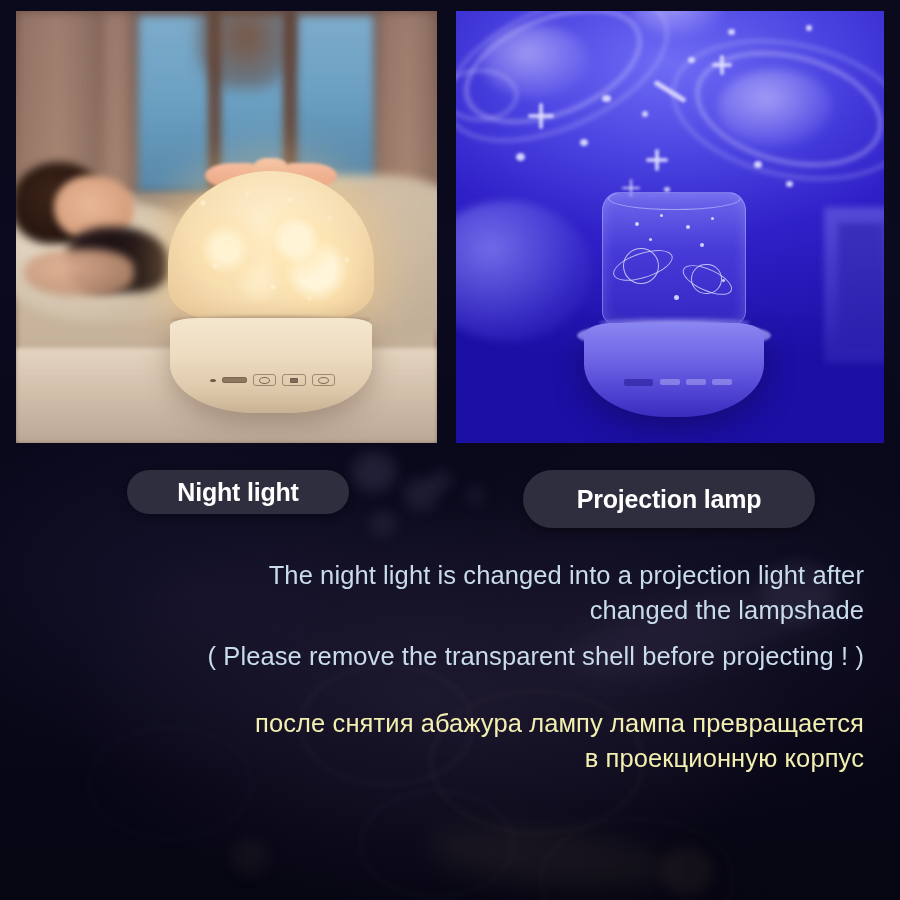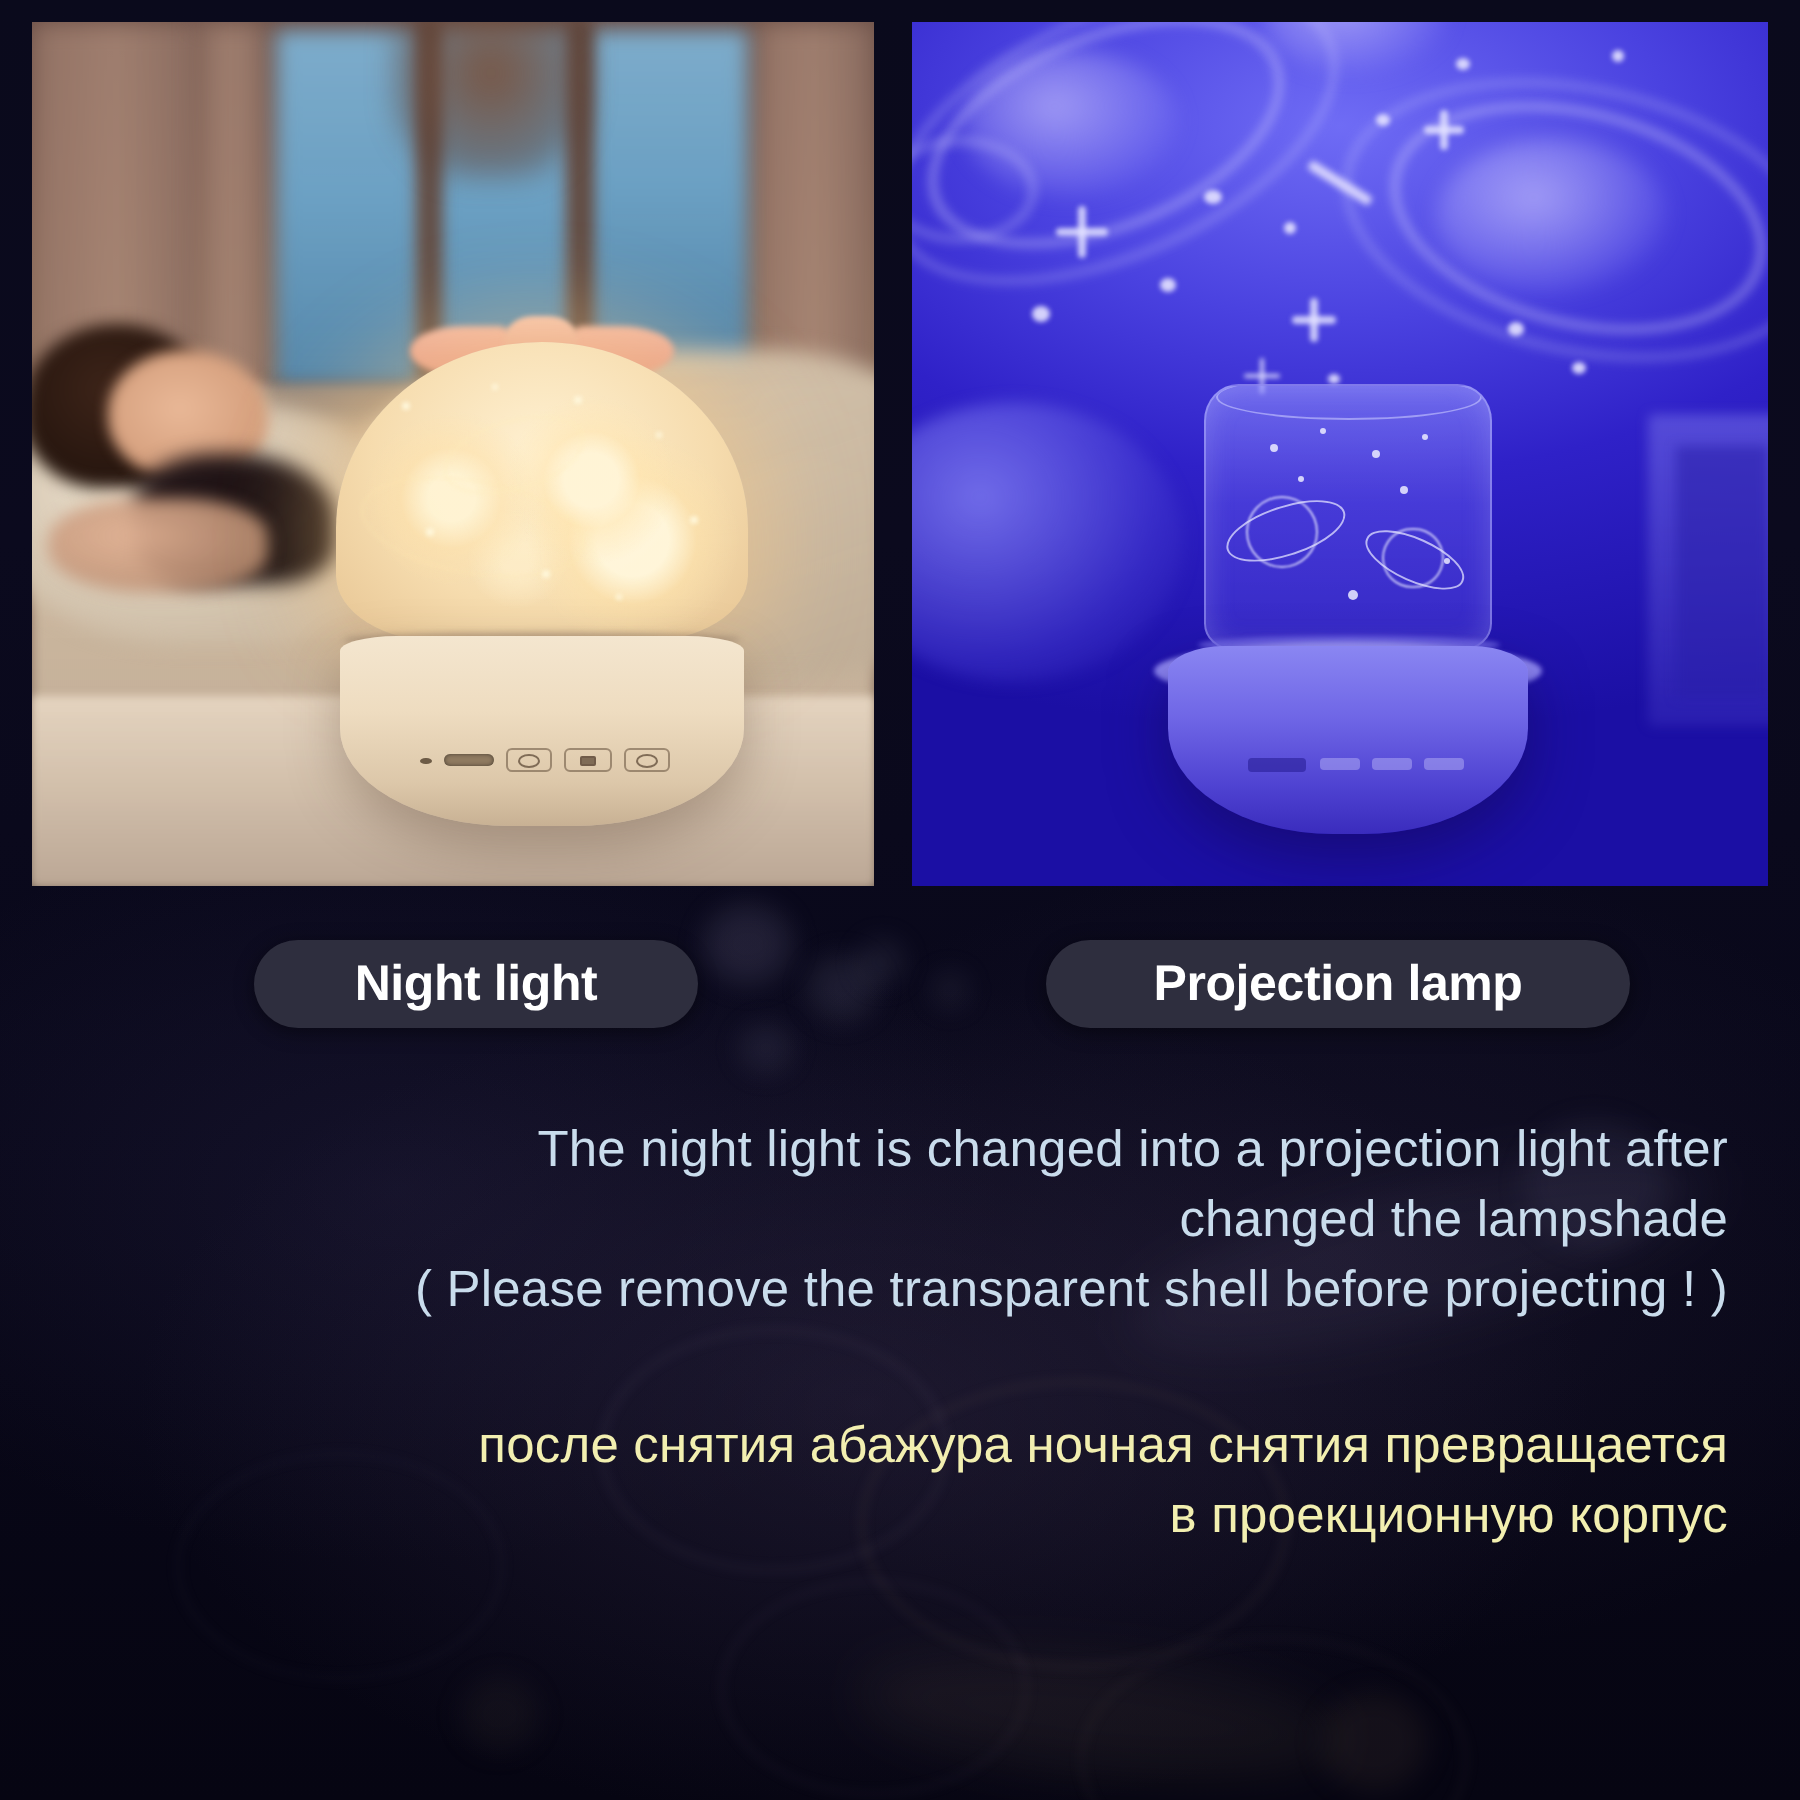--- a/index.html
+++ b/index.html
@@ -421,40 +421,40 @@
     left: 127px;
     top: 470px;
     width: 222px;
     height: 44px;
     font-size: 25px;
   }
   #pill-projection {
     left: 523px;
     top: 470px;
     width: 292px;
-    height: 44px;
+    height: 58px;
     font-size: 25px;
   }
 
   
   .copy {
     position: absolute;
     left: 74px;
     width: 790px;
     text-align: right;
   }
   .copy-en {
     top: 558px;
     color: #c9dcec;
     font-size: 25.5px;
     line-height: 35px;
     letter-spacing: 0.1px;
   }
   .copy-en .para { margin: 0; }
-  .copy-en .note { }
+  .copy-en .note { margin-top: 11px; }
   .copy-ru {
     top: 706px;
     color: #f2efb0;
     font-size: 25.5px;
     line-height: 35px;
     letter-spacing: 0.1px;
   }
   .copy-ru .para { margin: 0; }
   .copy-ru .note { margin-top: 11px; }
 </style>
@@ -628,17 +628,17 @@
 
   <div class="pill" id="pill-projection">Projection lamp</div>
 
   <div class="copy copy-en">
     <div class="para">The night light is changed into a projection light after</div>
     <div class="para">changed the lampshade</div>
     <div class="para note">( Please remove the  transparent shell before projecting ! )</div>
   </div>
 
   <div class="copy copy-ru">
-    <div class="para">после снятия абажура ночная снятия превращается</div>
+    <div class="para">после снятия абажура лампу лампа превращается</div>
     <div class="para">в проекционную корпус</div>
   </div>
 
 </div>
 
 </body></html>

